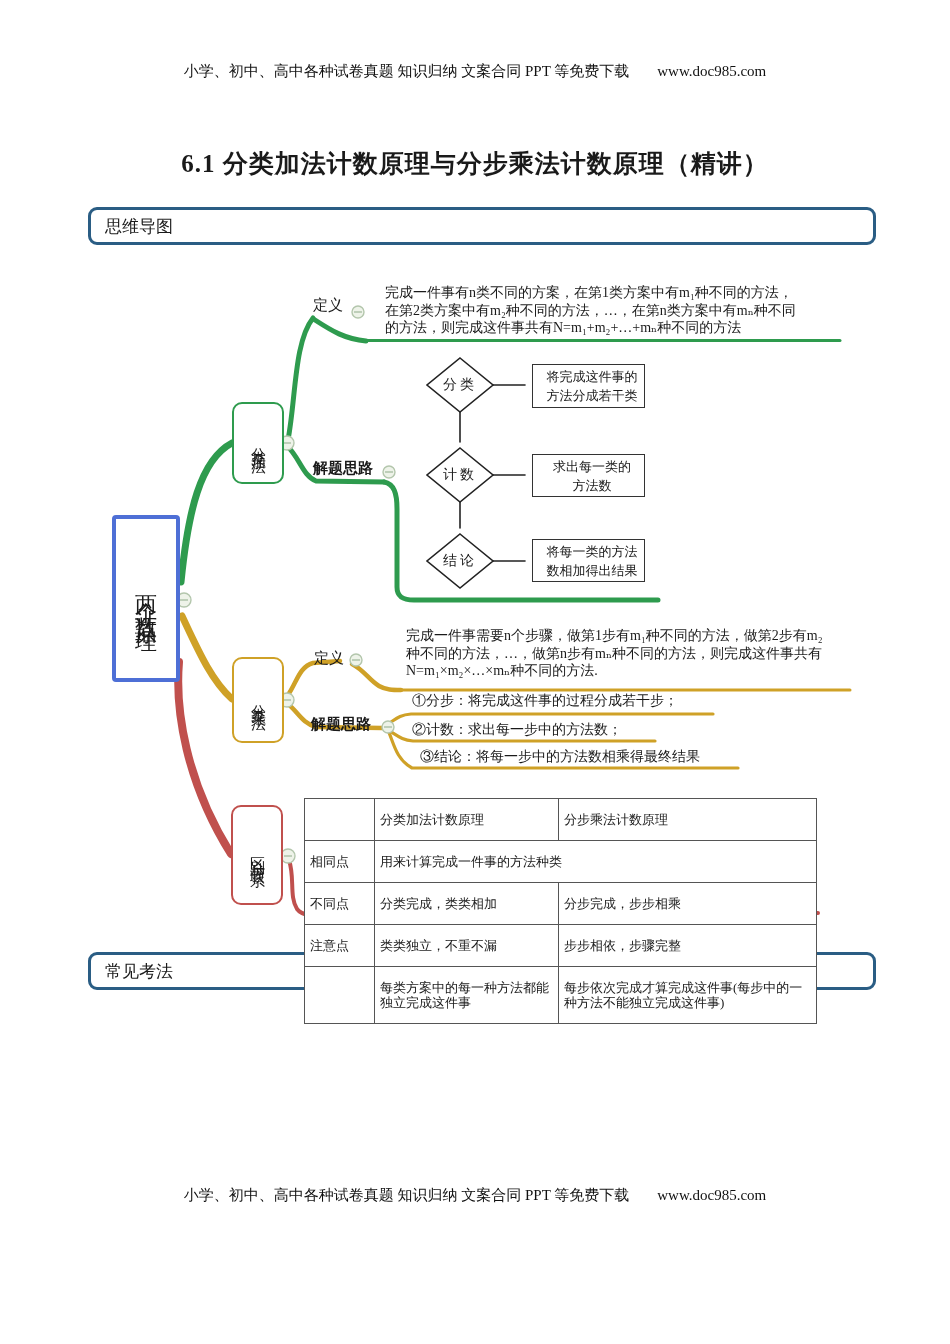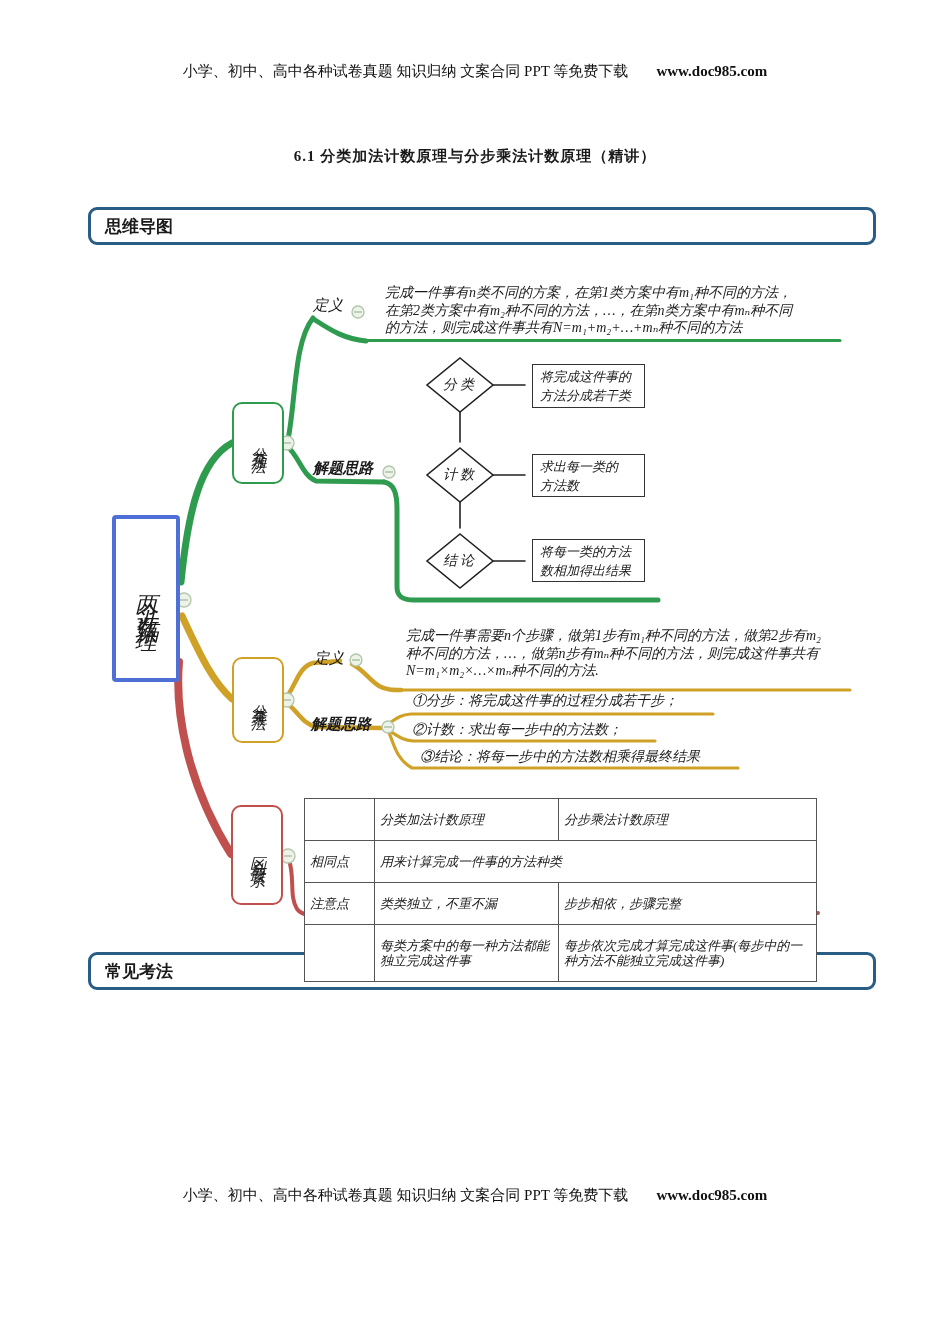--- a/index.html
+++ b/index.html
@@ -8,32 +8,32 @@
     --red:#c0504d;
     --blue:#4e6fd6;
     --section:#2a5d84;
     --ink:#1a1a1a;
   }
   *{margin:0;padding:0;box-sizing:border-box;}
   body{background:#e8e8e8;font-family:"Liberation Serif","DejaVu Serif",serif;color:var(--ink);}
   .page{position:relative;width:950px;height:1344px;background:#ffffff;margin:0 auto;overflow:hidden;}
 
   .doc-line{position:absolute;width:100%;text-align:center;font-size:15px;color:#111;}
-  .doc-line .url{margin-left:28px;font-weight:bold;}
+  .doc-line .url{margin-left:28px;}
   .hdr{top:62px;}
   .ftr{top:1186px;}
 
-  .doc-title{position:absolute;top:147px;width:100%;text-align:center;font-size:15px;font-weight:bold;letter-spacing:1px;}
+  .doc-title{position:absolute;top:147px;width:100%;text-align:center;font-size:25px;font-weight:bold;letter-spacing:1px;}
 
   .section-box{position:absolute;left:88px;width:788px;height:38px;border:3px solid var(--section);
     border-radius:9px;background:#fff;display:flex;align-items:center;padding-left:14px;
-    font-weight:bold;font-size:17px;}
+    font-weight:normal;font-size:17px;}
   .sec1{top:207px;} .sec2{top:952px;}
 
-  .mindmap{position:absolute;left:0;top:260px;width:950px;height:690px;font-style:italic;}
+  .mindmap{position:absolute;left:0;top:260px;width:950px;height:690px;}
   .mm-svg{position:absolute;left:0;top:0;width:950px;height:690px;}
   .mm-svg path{fill:none;stroke-linecap:round;}
   .st-green{stroke:var(--green);}
   .st-gold{stroke:var(--gold);}
   .st-red{stroke:var(--red);}
   .st-flow{stroke:#222;stroke-width:1.6;}
 
   .root-box{position:absolute;left:112px;top:255px;width:68px;height:167px;border:4px solid var(--blue);
     border-radius:4px;background:#fff;display:flex;align-items:center;justify-content:center;z-index:2;}
   .root-text{writing-mode:vertical-rl;text-orientation:upright;font-size:22px;letter-spacing:7px;}
@@ -49,21 +49,21 @@
 
   .def-block{position:absolute;font-size:14px;line-height:17.5px;white-space:nowrap;z-index:2;}
   .d-add{left:385px;top:24px;}
   .d-mul{left:406px;top:367px;}
 
   .step-item{position:absolute;left:412px;font-size:14px;white-space:nowrap;z-index:2;}
 
   .dlabel{position:absolute;transform:translate(-50%,-50%);font-size:14px;letter-spacing:3px;white-space:nowrap;z-index:2;}
 
   .flow-box{position:absolute;left:532px;width:113px;border:1.5px solid #333;background:#fff;
-    font-size:13px;line-height:19px;padding:2px 0 0 7px;white-space:nowrap;z-index:2;}
+    font-size:13px;line-height:19px;padding:2px 0 0 7px;white-space:nowrap;z-index:2;text-align:center;}
   .fb1{top:104px;height:44px;} .fb2{top:194px;height:43px;} .fb3{top:279px;height:43px;}
 
   .cmp-table{position:absolute;left:304px;top:538px;width:512px;border-collapse:collapse;
     table-layout:fixed;font-size:13px;z-index:2;background:#fff;}
   .cmp-table td{border:1px solid #555;padding:13px 5px;line-height:15px;vertical-align:top;
     overflow:hidden;}
 </style>
 </head>
 <body>
 
@@ -208,20 +208,25 @@
           <tr>
         <td></td>
         <td>分类加法计数原理</td>
         <td>分步乘法计数原理</td>
       </tr>
       <tr>
         <td>相同点</td>
         <td colspan="2">用来计算完成一件事的方法种类</td>
       </tr>
       <tr>
+        <td>不同点</td>
+        <td>分类完成，类类相加</td>
+        <td>分步完成，步步相乘</td>
+      </tr>
+      <tr>
         <td>注意点</td>
         <td>类类独立，不重不漏</td>
         <td>步步相依，步骤完整</td>
       </tr>
       <tr>
         <td></td>
         <td>每类方案中的每一种方法都能独立完成这件事</td>
         <td>每步依次完成才算完成这件事(每步中的一种方法不能独立完成这件事)</td>
       </tr>
     </tbody>

